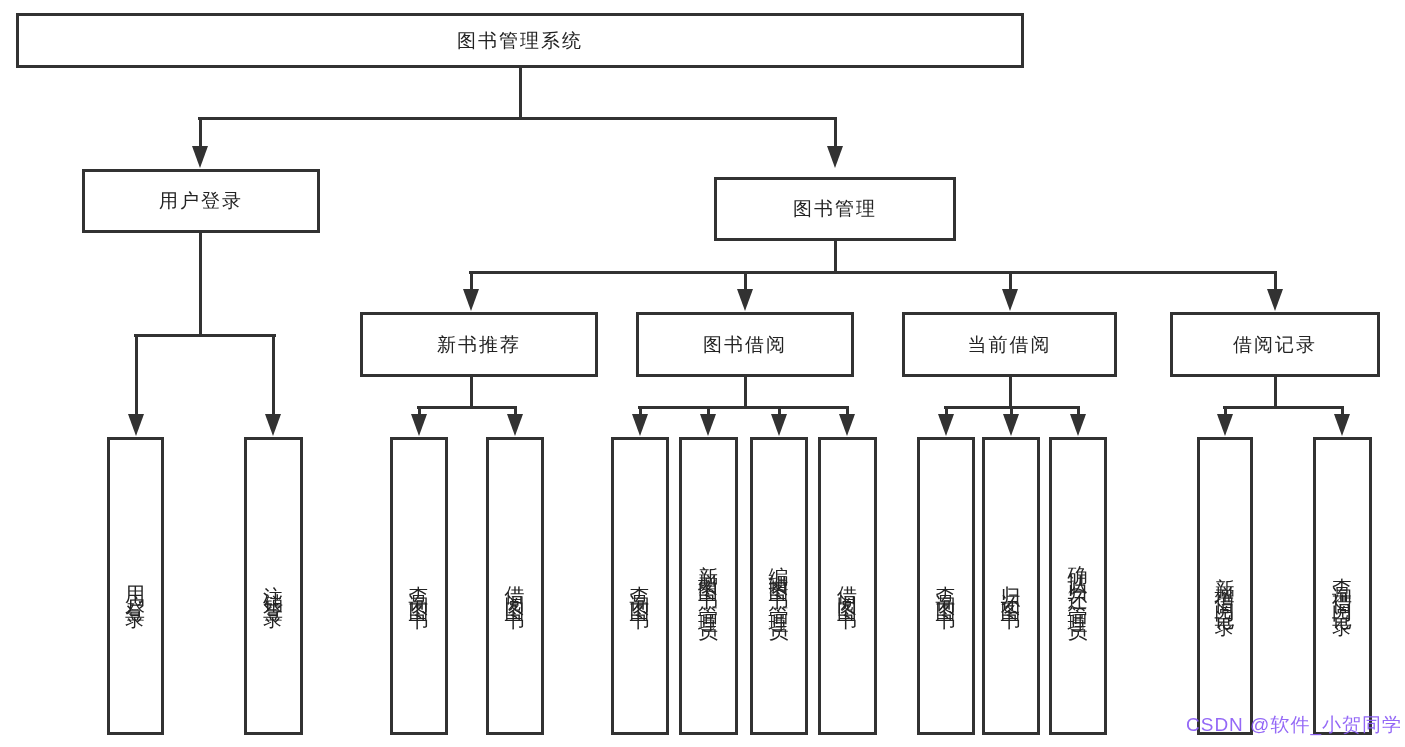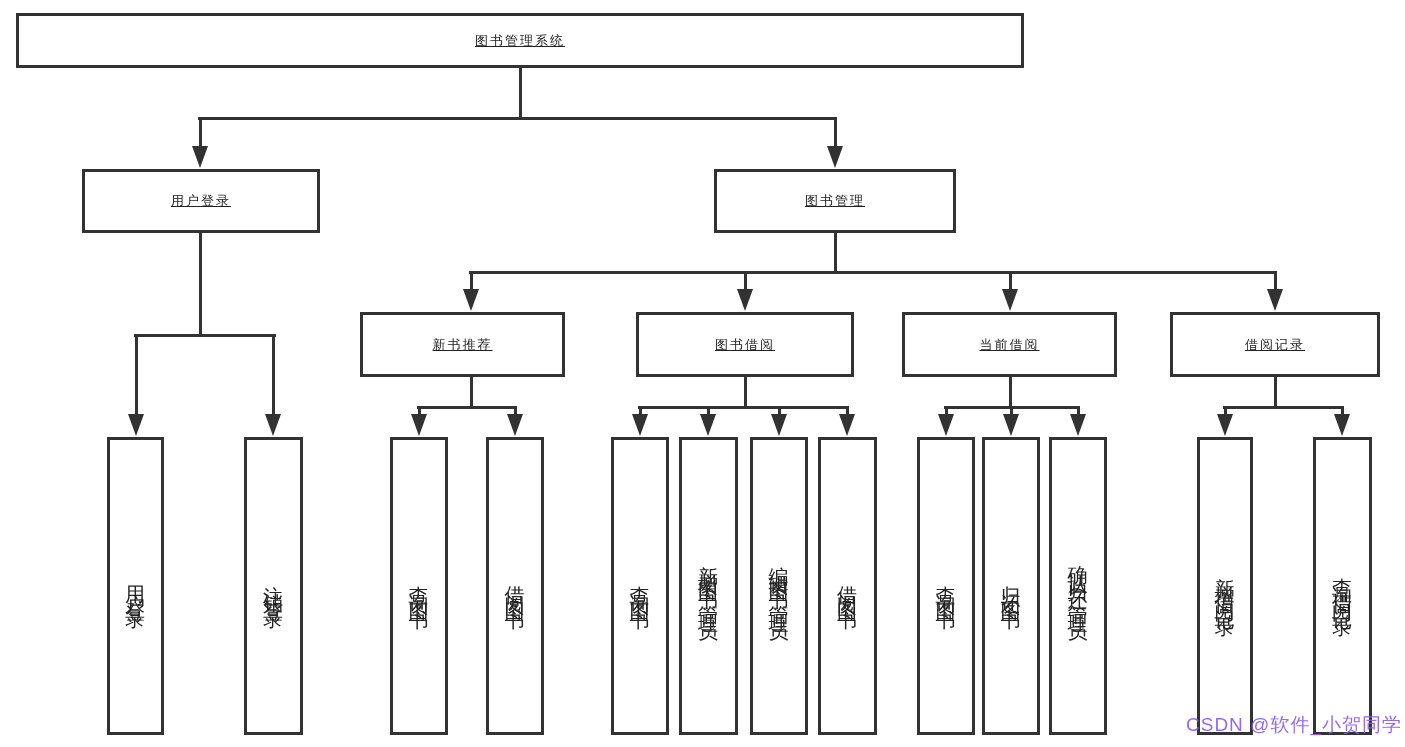--- a/index.html
+++ b/index.html
@@ -3,21 +3,21 @@
 <meta charset="utf-8">
 <style>
   html,body{margin:0;padding:0;background:#ffffff;}
   body{width:1405px;height:747px;font-family:"Liberation Sans","DejaVu Sans",sans-serif;}
   #canvas{position:relative;width:1405px;height:747px;background:#ffffff;overflow:hidden;}
   .box{
     position:absolute;box-sizing:border-box;background:#ffffff;
     border:3px solid #323232;display:flex;align-items:center;justify-content:center;
     color:#232323;
   }
-  .hbox{font-size:13px;letter-spacing:2px;text-decoration:underline;}
+  .hbox{font-size:19px;letter-spacing:2px;}
   .vbox{
     writing-mode:vertical-rl;text-orientation:mixed;
     font-size:20px;letter-spacing:8px;line-height:1;
   }
   .vline{position:absolute;width:3px;background:#323232;}
   .hline{position:absolute;height:3px;background:#323232;}
   .arrow{
     position:absolute;width:0;height:0;
     border-left:8px solid transparent;border-right:8px solid transparent;
     border-top:22px solid #323232;
@@ -87,25 +87,25 @@
       <div class="arrow" style="left: 1334px; top: 414px;"></div>
     </div>
 
   <div class="box hbox" style="left:16px;top:13px;width:1008px;height:55px">
     <span>图书管理系统</span>
   </div>
 
   <div class="box hbox" style="left:82px;top:169px;width:238px;height:64px">
     <span>用户登录</span>
   </div>
-  <div class="box hbox" style="left:714px;top:169px;width:242px;height:64px">
+  <div class="box hbox" style="left:714px;top:177px;width:242px;height:64px">
     <span>图书管理</span>
   </div>
 
-  <div class="box hbox" style="left:360px;top:312px;width:205px;height:65px">
+  <div class="box hbox" style="left:360px;top:312px;width:238px;height:65px">
     <span>新书推荐</span>
   </div>
   <div class="box hbox" style="left:636px;top:312px;width:218px;height:65px">
     <span>图书借阅</span>
   </div>
   <div class="box hbox" style="left:902px;top:312px;width:215px;height:65px">
     <span>当前借阅</span>
   </div>
   <div class="box hbox" style="left:1170px;top:312px;width:210px;height:65px">
     <span>借阅记录</span>

